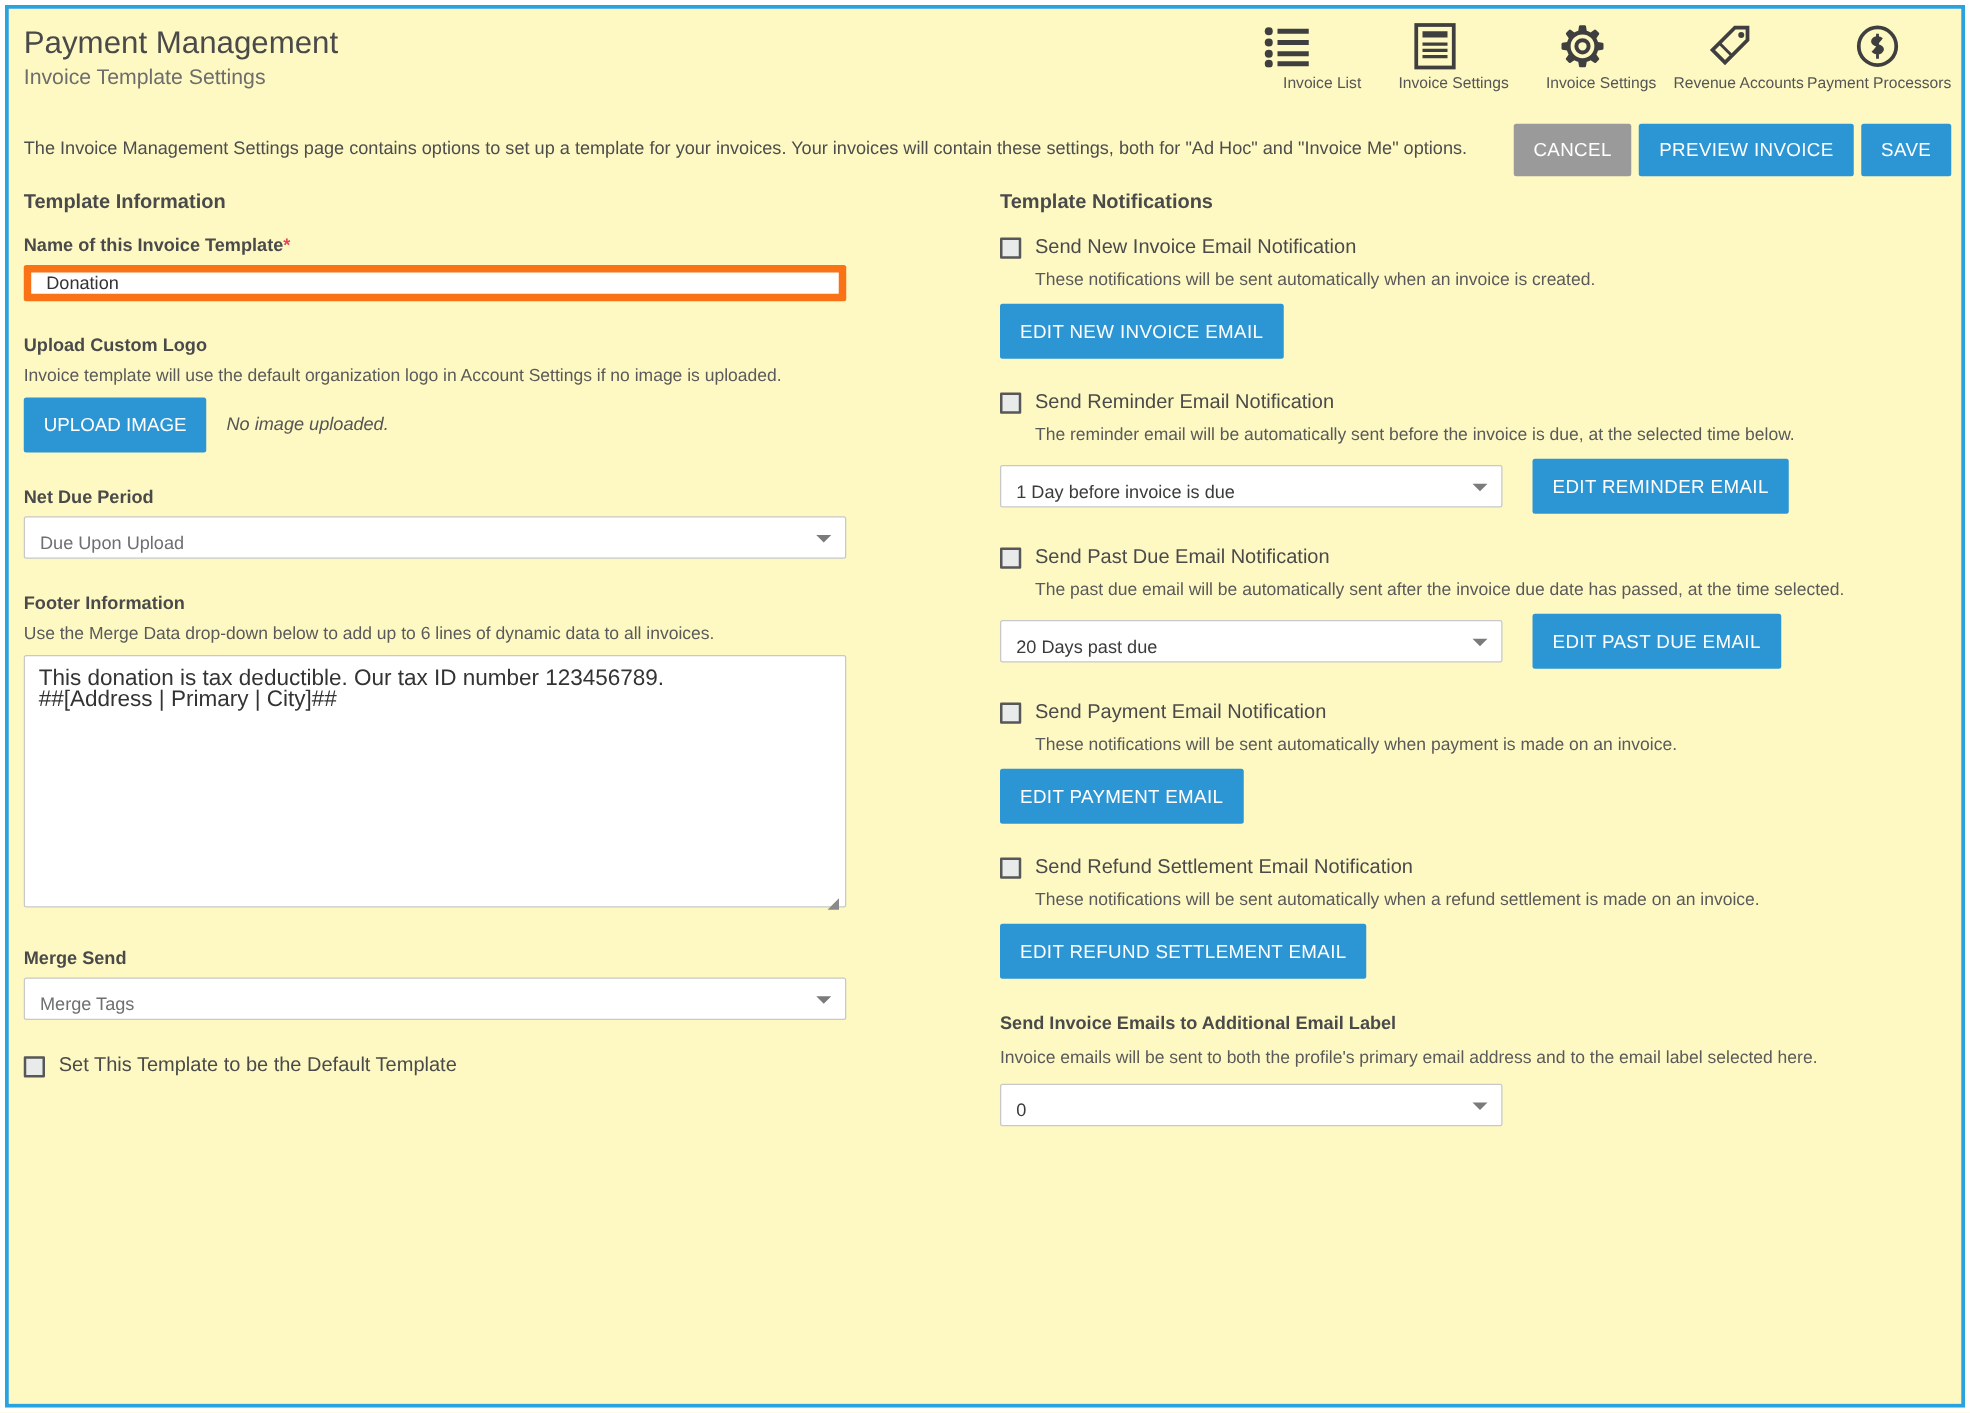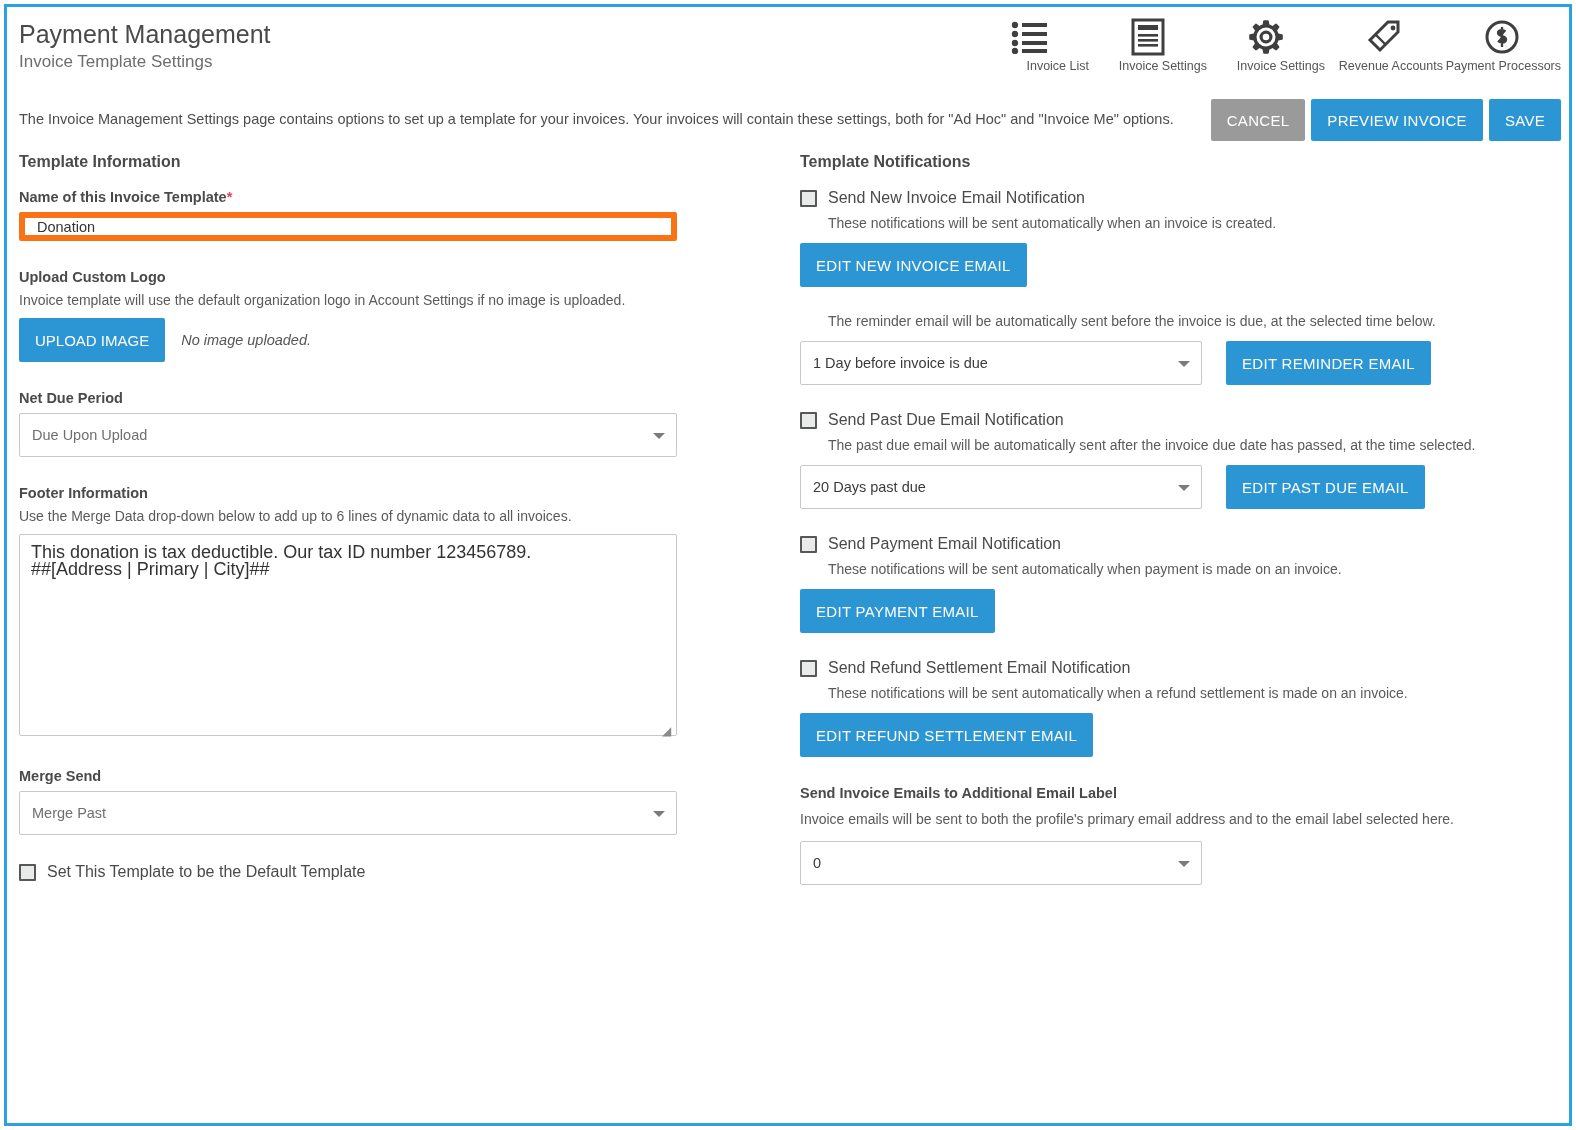--- a/index.html
+++ b/index.html
@@ -15,21 +15,21 @@
     position: absolute;
     left: 4px; top: 4px;
     width: 1568px; height: 1122px;
     border: 3px solid #29a3e0;
     background: #e9eaea;
     overflow: hidden;
   }
   .inner {
     position: absolute;
     left: 0; top: 0; right: 0; bottom: 0;
-    background: #ffffff;
+    background: #fef9c3;
     text-decoration: underline;
   }
 
   
   .header {
     position: relative;
     height: 88px;
   }
   .title-block {
     position: absolute;
@@ -163,21 +163,21 @@
     font-family: "Liberation Sans", sans-serif;
   }
   .no-image {
     font-size: 14.5px;
     color: #555;
     font-style: italic;
   }
   .select-wrap {
     position: relative;
     width: 658px;
-    height: 44px;
+    height: 34px;
   }
   .select-box {
     width: 100%;
     height: 100%;
     background: #fff;
     border: 1px solid #c8c8c8;
     border-radius: 2px;
     font-size: 14.5px;
     color: #6f6f6f;
     padding: 0 30px 0 12px;
@@ -387,21 +387,21 @@
         <div class="field-label mt28">Footer Information</div>
         <div class="help-text">Use the Merge Data drop-down below to add up to 6 lines of dynamic data to all invoices.</div>
         <div style="position:relative;width:658px;">
           <textarea class="footer-area" style="">This donation is tax deductible. Our tax ID number 123456789.
 ##[Address | Primary | City]##</textarea>
           <span class="resize-grip">◢</span>
         </div>
 
         <div class="field-label mt28">Merge Send</div>
         <div class="select-wrap">
-          <div class="select-box">Merge Past</div>
+          <div class="select-box">Merge Tags</div>
           <span class="caret"></span>
         </div>
 
         <div class="check-row mt28">
           <span class="checkbox"></span>
           <span class="check-label">Set This Template to be the Default Template</span>
         </div>
       </div>
 
       <div class="col-right">
@@ -410,20 +410,24 @@
         <div class="notif-block">
           <div class="check-row">
             <span class="checkbox"></span>
             <span class="check-label">Send New Invoice Email Notification</span>
           </div>
           <div class="note">These notifications will be sent automatically when an invoice is created.</div>
           <button class="btn-email">EDIT NEW INVOICE EMAIL</button>
         </div>
 
         <div class="notif-block">
+          <div class="check-row">
+            <span class="checkbox"></span>
+            <span class="check-label">Send Reminder Email Notification</span>
+          </div>
           <div class="note">The reminder email will be automatically sent before the invoice is due, at the selected time below.</div>
           <div class="row-inline">
             <div class="select-wrap sm">
               <div class="select-box dark">1 Day before invoice is due</div>
               <span class="caret"></span>
             </div>
             <button class="btn-email" style="margin-top:0">EDIT REMINDER EMAIL</button>
           </div>
         </div>
 

